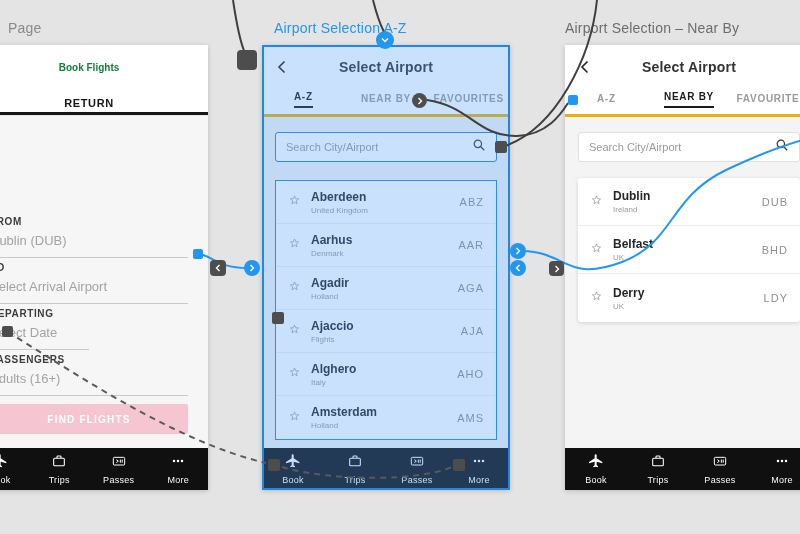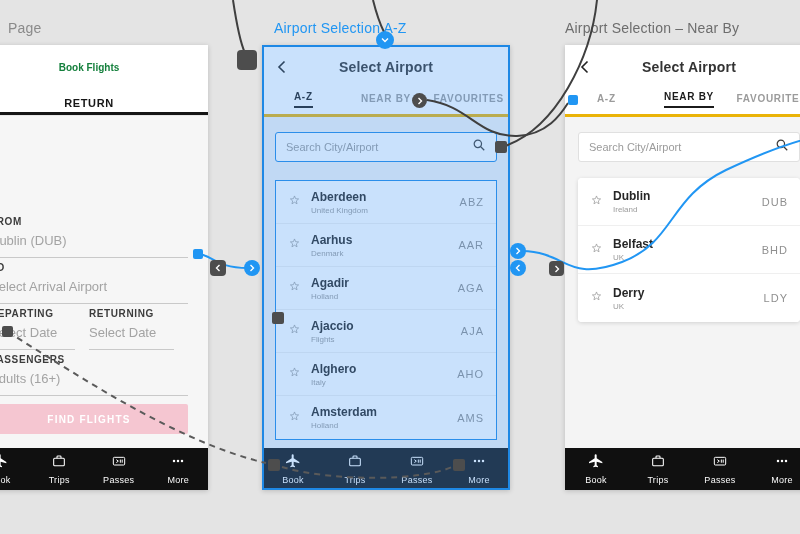--- a/index.html
+++ b/index.html
@@ -105,24 +105,20 @@
       </div>
       <div class="field" id="f-to">
         <div class="field-label">TO</div>
         <div class="field-value">Select Arrival Airport</div>
       </div>
       <div class="field" id="f-dates">
         <div class="subfield">
           <div class="field-label">DEPARTING</div>
           <div class="field-value">Select Date</div>
         </div>
-        <div class="subfield">
-          <div class="field-label">RETURNING</div>
-          <div class="field-value">Select Date</div>
-        </div>
       </div>
       <div class="field" id="f-pass">
         <div class="field-label">PASSENGERS</div>
         <div class="field-value">Adults (16+)</div>
       </div>
       <button class="find-btn">FIND FLIGHTS</button>
     </div>
     <div class="bottom-nav">
       <div class="nav-item">
         <span><svg viewBox="0 0 24 24" width="16" height="16">

